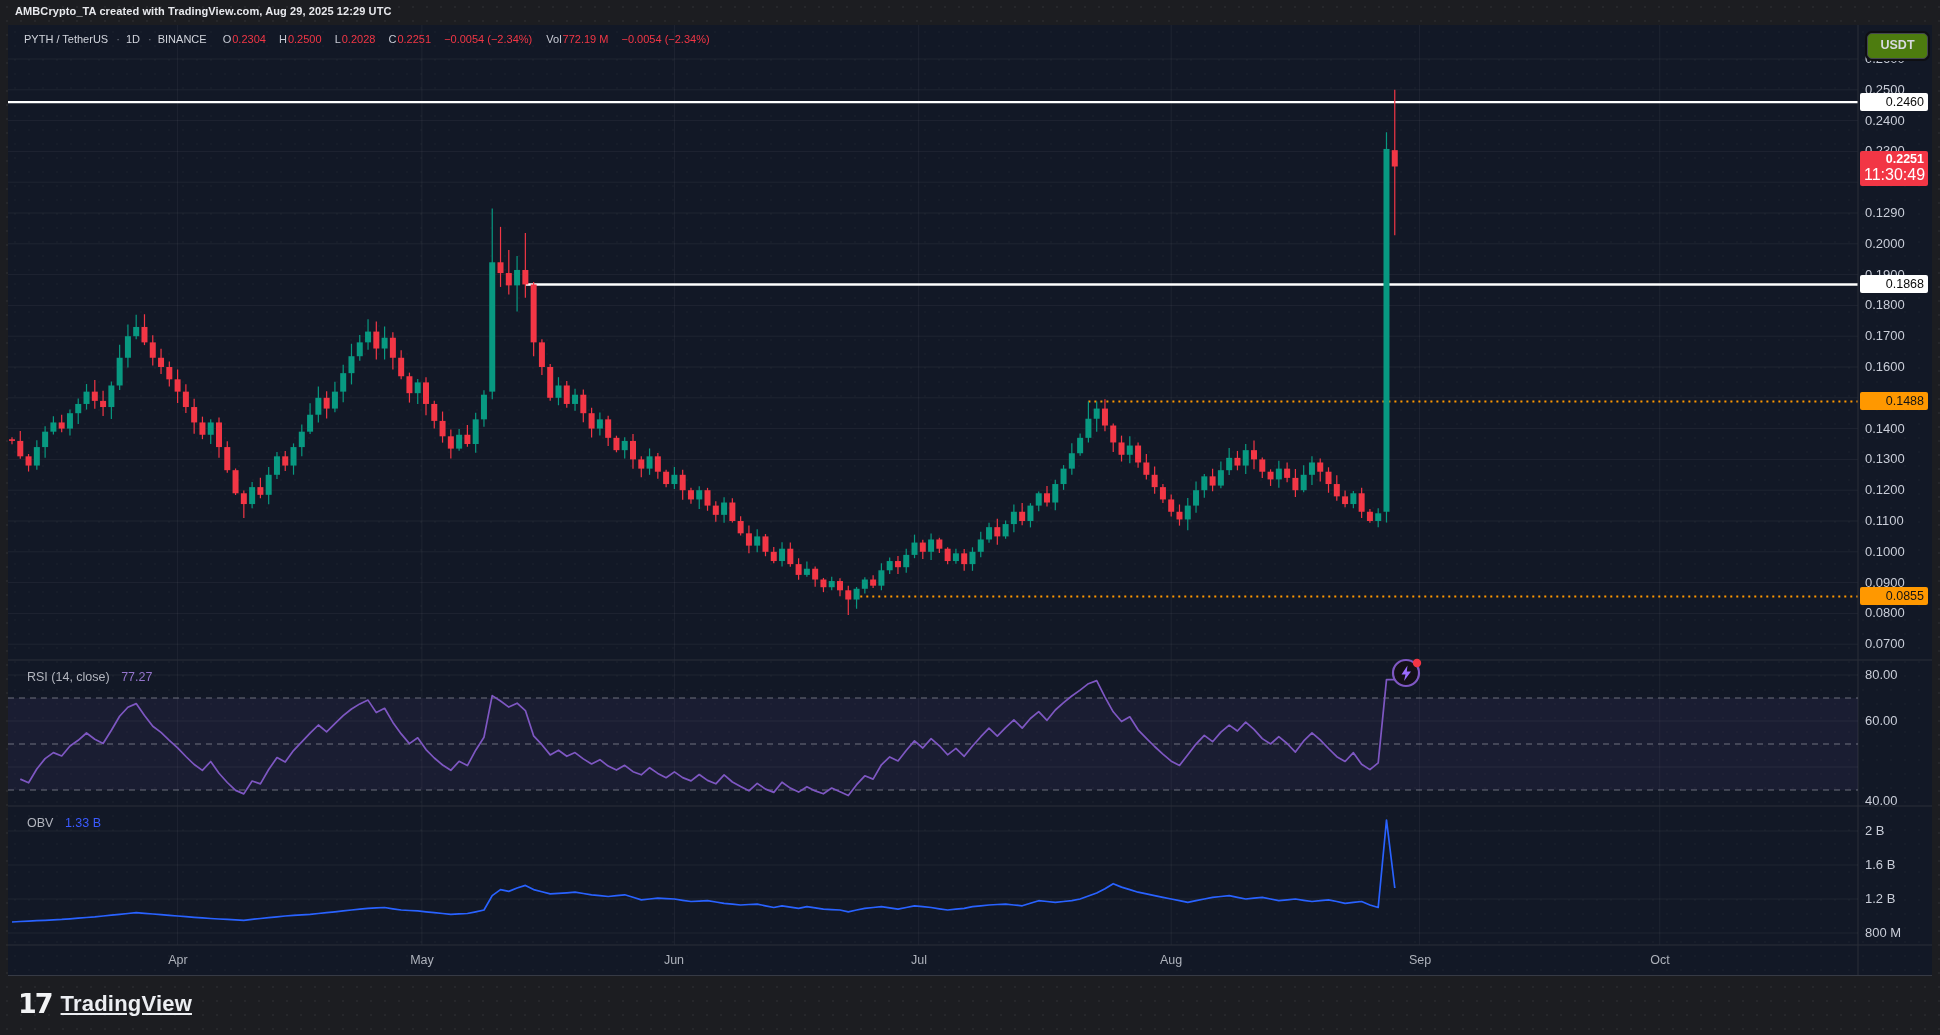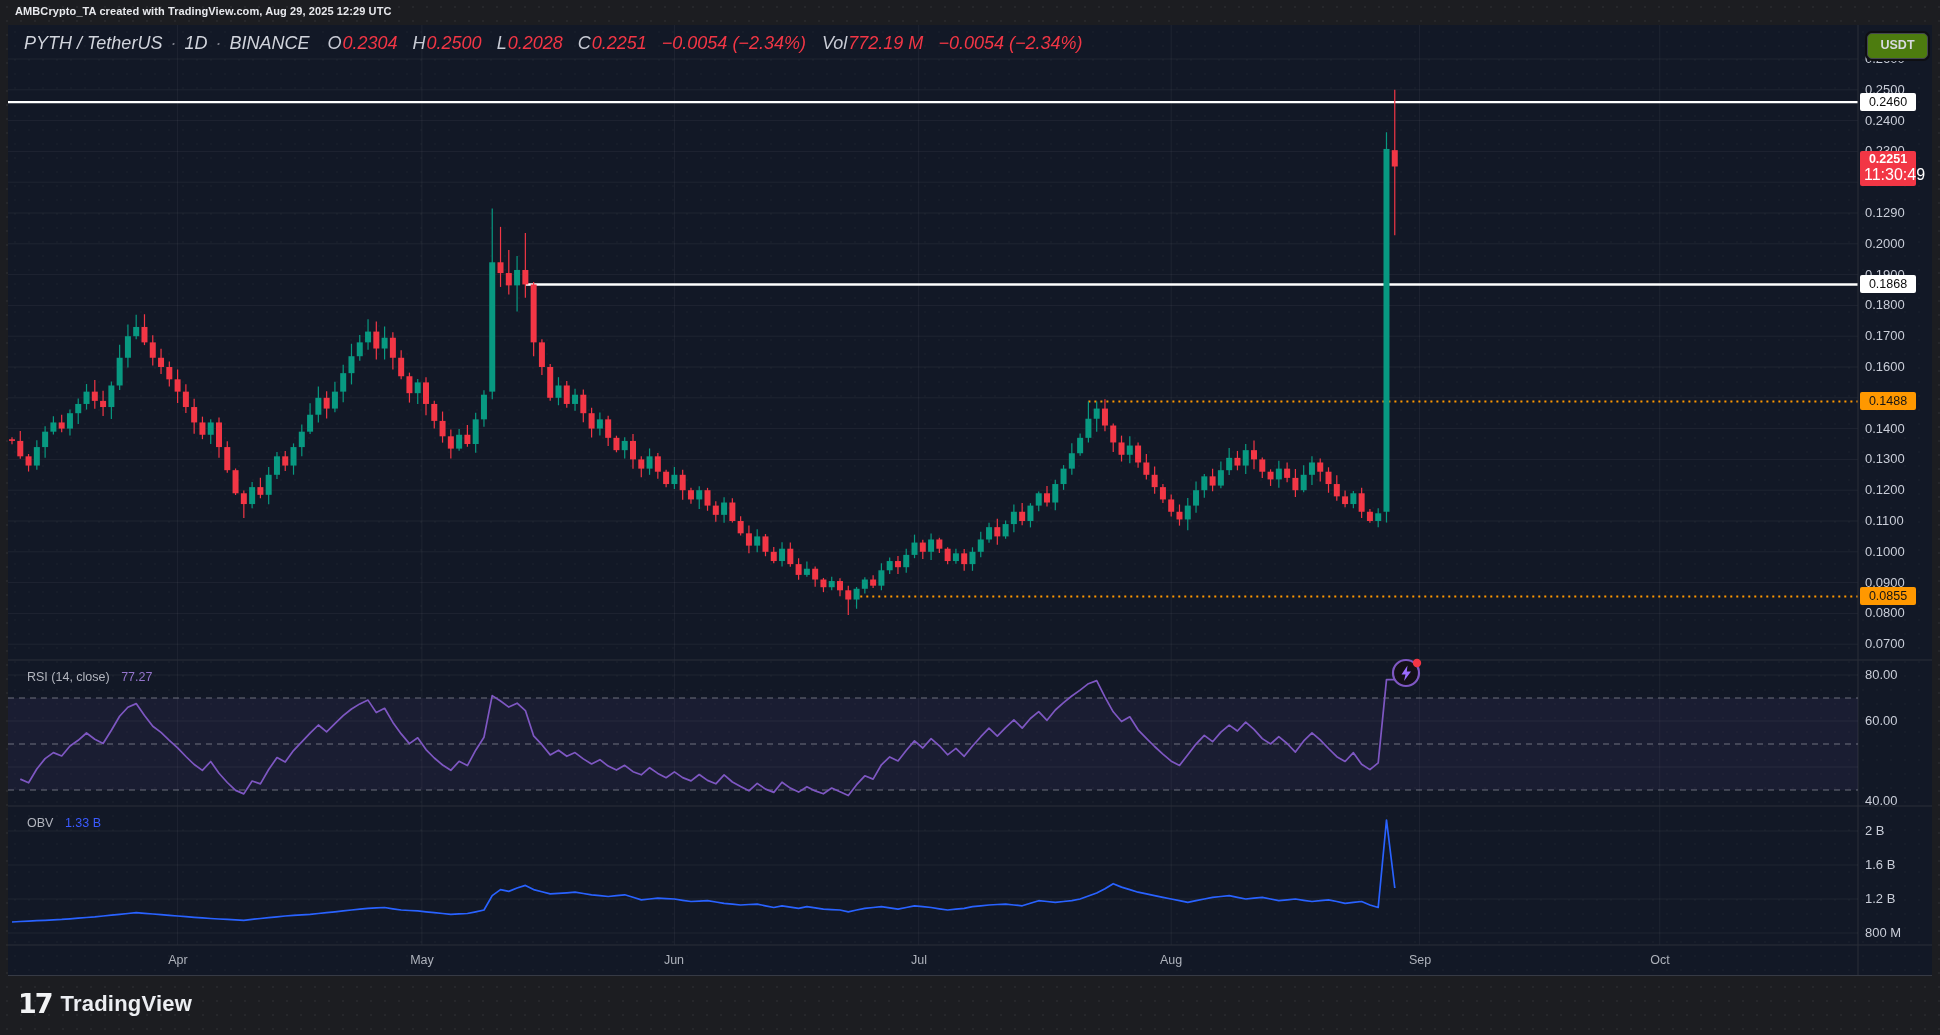--- a/index.html
+++ b/index.html
@@ -14,44 +14,44 @@
   .topbar{position:absolute;left:0;top:0;width:1940px;height:25px;}
   .topbar .attr{position:absolute;left:15px;top:5px;font-size:11px;font-weight:700;color:#e8e9ed;letter-spacing:.1px;}
   .chart{
     position:absolute;left:8px;top:25px;width:1924px;height:950px;
     background:#121826;
     background-image:radial-gradient(rgba(255,255,255,0.02) 1px, transparent 1.2px);
     background-size:14px 14px;
     border-bottom:1px solid #363a45;
   }
   .chart svg{position:absolute;left:0;top:0;}
-  .legend{position:absolute;left:16px;top:8px;font-size:18px;color:#d1d4dc;white-space:nowrap;z-index:5;font-style:italic;}
+  .legend{position:absolute;left:16px;top:8px;font-size:11px;color:#d1d4dc;white-space:nowrap;z-index:5;}
   .legend span{margin-right:5px;}
   .legend .sep{color:#787b86;margin:0 3px;}
   .legend .lt{color:#c8cbd5;margin-right:1px;}
   .legend .neg{color:#f23645;}
   .pane-title{position:absolute;font-size:12.5px;color:#b2b5be;z-index:5;white-space:nowrap;}
   .pane-title .val{margin-left:8px;}
   .axis-label{position:absolute;left:1865px;font-size:13px;color:#c9cdd8;z-index:3;}
-  .axis-box{position:absolute;left:1860px;width:56px;text-align:center;padding:2px 4px;font-size:12.5px;border-radius:2px;z-index:6;box-sizing:border-box;}
+  .axis-box{position:absolute;left:1860px;width:68px;text-align:right;padding:2px 4px;font-size:12.5px;border-radius:2px;z-index:6;box-sizing:border-box;}
   .axis-box.white{background:#ffffff;color:#0c0c0c;}
   .axis-box.orange{background:#ff9800;color:#151515;}
   .axis-box.red{background:#f23645;color:#ffffff;line-height:15px;padding-top:1px;}
   .axis-box.red .cd{font-size:16px;}
   .usdt-btn{
     position:absolute;left:1867px;top:33px;width:59px;height:24px;z-index:9;
     background:#4d7c0f;border:1px solid #43474f;border-radius:5px;
     color:#d8dae0;font-size:12.5px;font-weight:700;text-align:center;line-height:23px;
     box-shadow:0 0 0 2px #0e0f13;
   }
   .month-label{position:absolute;top:953px;font-size:12.5px;color:#aeb2bb;transform:translateX(-50%);z-index:4;}
   .boost{position:absolute;left:1382px;top:630px;width:34px;height:34px;z-index:7;}
   .footer-logo{position:absolute;left:18px;top:988px;display:flex;align-items:center;z-index:5;}
   .footer-logo .glyph{font-size:27px;font-weight:800;color:#f2f3f5;letter-spacing:-2px;margin-right:9px;font-family:"DejaVu Sans",sans-serif;}
-  .footer-logo .word{font-size:22px;font-weight:700;color:#eceef2;letter-spacing:.2px;}
+  .footer-logo .word{font-size:22px;font-weight:700;color:#eceef2;letter-spacing:.2px;text-decoration:underline;}
 </style>
 </head>
 <body>
 
 <div class="topbar">
   <div class="attr">AMBCrypto_TA created with TradingView.com, Aug 29, 2025 12:29 UTC</div>
 </div>
 
 <div class="chart">
   <svg id="plot" width="1924" height="950">

